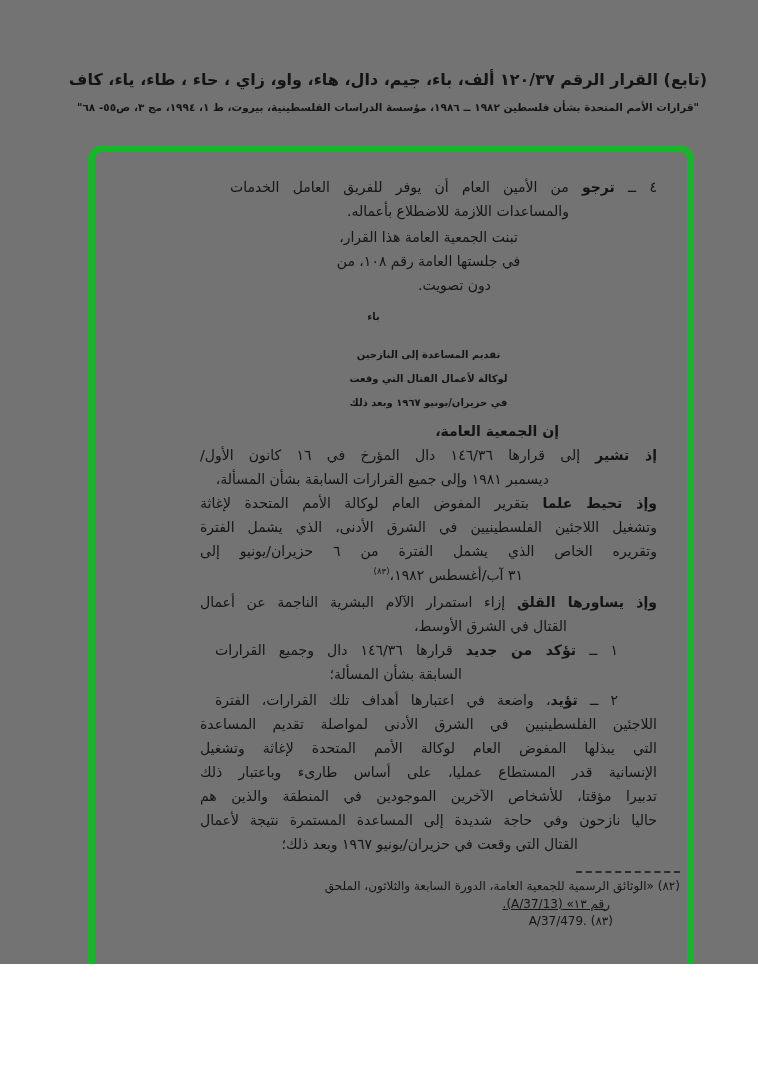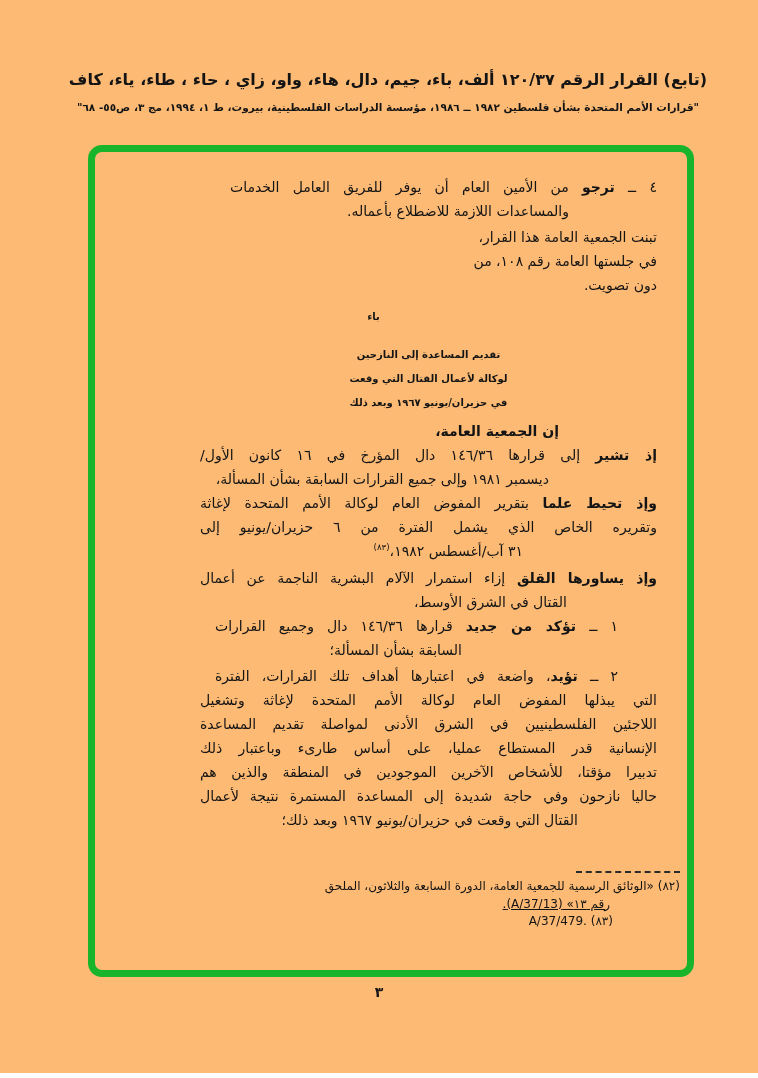--- a/index.html
+++ b/index.html
@@ -1,33 +1,33 @@
 <!DOCTYPE html>
 <html lang="ar"><head>
 <meta charset="utf-8">
 <style>
   html,body{margin:0;padding:0;background:#ffffff;}
   .page{
-    position:relative;width:758px;height:1073px;background:#fdba74;
+    position:relative;width:758px;height:964px;background:#737373;
     font-family:"DejaVu Sans",sans-serif;color:#141414;overflow:hidden;
   }
   
   .hdr1{position:absolute;top:70px;left:30px;width:716px;text-align:center;
         direction:rtl;font-size:16px;font-weight:bold;white-space:nowrap;}
   .hdr2{position:absolute;top:101px;left:30px;width:716px;text-align:center;
         direction:rtl;font-size:10.5px;font-weight:bold;white-space:nowrap;}
   
   .frame{position:absolute;left:88px;top:145px;width:606px;height:832px;
          box-sizing:border-box;border:7px solid #18b42c;border-radius:14px;}
   
   .body-lines{position:absolute;left:200px;top:175px;width:457px;
               direction:rtl;font-size:14px;line-height:24px;}
   .ln{min-height:24px;white-space:nowrap;}
   .al-r{text-align:right}
-  .al-l{text-align:right}
+  .al-l{text-align:center}
   .al-c{text-align:center}
   .al-j{text-align:justify;text-align-last:justify;}
   .bd{font-weight:bold}
   sup{font-size:0.62em;line-height:0;}
   .sec{font-size:10px;font-weight:bold;margin-right:110px;}
   .title{font-weight:bold;font-size:10px;}
   
   .footnotes{position:absolute;left:330px;top:878px;width:350px;
              direction:rtl;font-size:12px;line-height:17.5px;}
   .footnotes .ln{min-height:17px;}
@@ -54,29 +54,30 @@
       <div class="ln al-l"><span>في جلستها العامة رقم ١٠٨، من</span></div>
       <div class="ln al-l" style="padding-left: 52px;"><span>دون تصويت.</span></div>
       <div class="ln al-c sec" style="margin-top: 8px;"><span>باء</span></div>
       <div class="ln al-c title" style="margin-top: 14px;"><span>تقديم المساعدة إلى النازحين</span></div>
       <div class="ln al-c title"><span>لوكالة لأعمال القتال التي وقعت</span></div>
       <div class="ln al-c title"><span>في حزيران/يونيو ١٩٦٧ وبعد ذلك</span></div>
       <div class="ln al-r" style="margin-top: 4px; padding-right: 98px;"><span class="bd">إن الجمعية العامة،</span></div>
       <div class="ln al-j"><span class="bd">إذ تشير</span><span> إلى قرارها ١٤٦/٣٦ دال المؤرخ في ١٦ كانون الأول/</span></div>
       <div class="ln al-r" style="padding-right: 108px;"><span>ديسمبر ١٩٨١ وإلى جميع القرارات السابقة بشأن المسألة،</span></div>
       <div class="ln al-j"><span class="bd">وإذ تحيط علما</span><span> بتقرير المفوض العام لوكالة الأمم المتحدة لإغاثة</span></div>
+      <div class="ln al-j"><span>وتشغيل اللاجئين الفلسطينيين في الشرق الأدنى، الذي يشمل الفترة</span></div>
       <div class="ln al-j"><span>وتقريره الخاص الذي يشمل الفترة من ٦ حزيران/يونيو إلى</span></div>
       <div class="ln al-r" style="padding-right: 134px;"><span>٣١ آب/أغسطس ١٩٨٢،</span><sup>(٨٣)</sup></div>
       <div class="ln al-j" style="margin-top: 3px;"><span class="bd">وإذ يساورها القلق</span><span> إزاء استمرار الآلام البشرية الناجمة عن أعمال</span></div>
       <div class="ln al-r" style="padding-right: 90px;"><span>القتال في الشرق الأوسط،</span></div>
       <div class="ln al-j" style="padding-right: 39px; padding-left: 15px;"><span>١ ــ </span><span class="bd">تؤكد من جديد</span><span> قرارها ١٤٦/٣٦ دال وجميع القرارات</span></div>
       <div class="ln al-r" style="padding-right: 195px;"><span>السابقة بشأن المسألة؛</span></div>
       <div class="ln al-j" style="margin-top: 2px; padding-right: 39px; padding-left: 15px;"><span>٢ ــ </span><span class="bd">تؤيد</span><span>، واضعة في اعتبارها أهداف تلك القرارات، الفترة</span></div>
+      <div class="ln al-j"><span>اللاجئين الفلسطينيين في الشرق الأدنى لمواصلة تقديم المساعدة</span></div>
       <div class="ln al-j"><span>التي يبذلها المفوض العام لوكالة الأمم المتحدة لإغاثة وتشغيل</span></div>
-      <div class="ln al-j"><span>اللاجئين الفلسطينيين في الشرق الأدنى لمواصلة تقديم المساعدة</span></div>
       <div class="ln al-j"><span>الإنسانية قدر المستطاع عمليا، على أساس طارىء وباعتبار ذلك</span></div>
       <div class="ln al-j"><span>تدبيرا مؤقتا، للأشخاص الآخرين الموجودين في المنطقة والذين هم</span></div>
       <div class="ln al-j"><span>حاليا نازحون وفي حاجة شديدة إلى المساعدة المستمرة نتيجة لأعمال</span></div>
       <div class="ln al-r" style="padding-right: 79px;"><span>القتال التي وقعت في حزيران/يونيو ١٩٦٧ وبعد ذلك؛</span></div>
     </div>
 
   <div class="fsep"></div>
 
   <div class="footnotes">
       <div class="ln al-j"><span>(٨٢) «الوثائق الرسمية للجمعية العامة، الدورة السابعة والثلاثون، الملحق</span></div>

